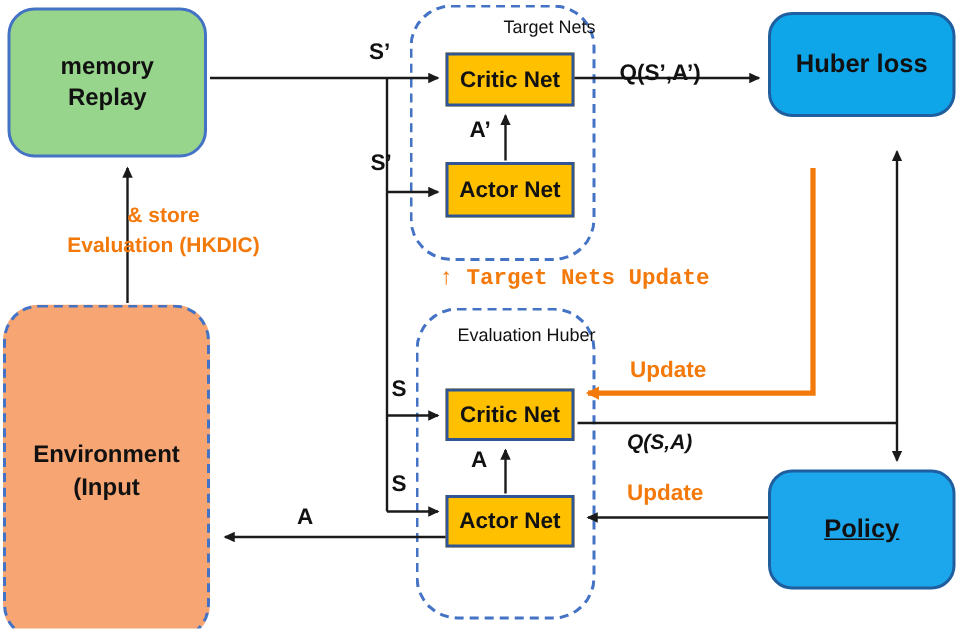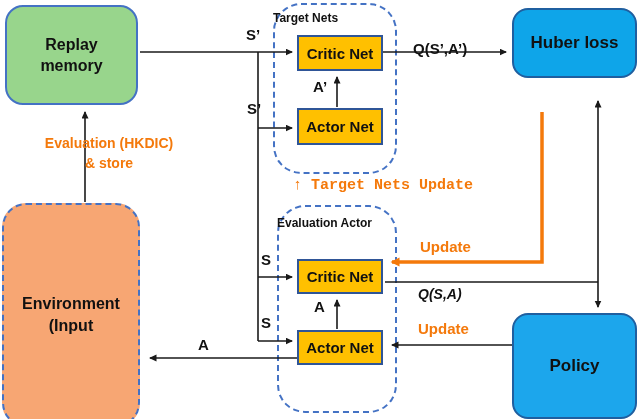--- a/index.html
+++ b/index.html
@@ -7,25 +7,25 @@
     width:640px;height:419px;position:relative;background:#ffffff;
     font-family:"Liberation Sans",sans-serif;overflow:hidden;color:#111;
   }
   .box{
     position:absolute;display:flex;flex-direction:column;align-items:center;justify-content:center;
     text-align:center;font-weight:bold;box-sizing:border-box;
   }
   .replay{left:5px;top:5px;width:133px;height:100px;background:#98d58c;border:2px solid #4472c4;border-radius:18px;font-size:16px;line-height:1.32;}
   .env{left:2px;top:203px;width:138px;height:224px;background:#f7a673;border:2px dashed #4472c4;border-radius:24px;font-size:16px;line-height:1.35;}
   .huber{left:512px;top:8px;width:125px;height:70px;background:#0ea5e9;border:2px solid #1f5fa0;border-radius:16px;font-size:17px;}
-  .policy{left:512px;top:313px;width:125px;height:106px;background:#1ca6ec;border:2px solid #1f5fa0;border-radius:16px;font-size:17px;line-height:1.3;}
+  .policy{left:512px;top:313px;width:125px;height:80px;background:#1ca6ec;border:2px solid #1f5fa0;border-radius:16px;font-size:17px;line-height:1.3;text-decoration:underline;}
   .group{position:absolute;border:2px dashed #4472c4;border-radius:28px;box-sizing:border-box;background:transparent;}
   .group-target{left:273px;top:3px;width:124px;height:171px;}
   .group-eval{left:277px;top:205px;width:120px;height:208px;}
-  .group-label{position:absolute;text-align:left;font-weight:bold;font-size:12px;color:#111;}
+  .group-label{position:absolute;text-align:right;font-weight:normal;font-size:12px;color:#111;}
   .gl-target{left:273px;top:11px;width:124px;}
   .gl-eval{left:277px;top:216px;width:120px;}
   .net{
     position:absolute;width:86px;height:36px;background:#ffc000;border:2px solid #2f5597;
     display:flex;align-items:center;justify-content:center;font-weight:bold;font-size:15px;box-sizing:border-box;
   }
   .net-critic-target{left:297px;top:35px;}
   .net-actor-target{left:297px;top:108px;height:37px;}
   .net-critic-eval{left:297px;top:259px;height:35px;}
   .net-actor-eval{left:297px;top:330px;height:35px;}
@@ -46,25 +46,25 @@
   .lbl-tnu{left:293px;top:177px;font-family:Liberation Mono, monospace;}
   .lbl-evalstore{left:26px;top:133px;width:166px;text-align:center;font-size:14px;line-height:1.45;white-space:normal;}
   svg.wires{position:absolute;left:0;top:0;pointer-events:none;}
 </style>
 </head>
 <body>
 
 <div class="group group-target"></div>
 <div class="group-label gl-target">Target Nets</div>
 <div class="group group-eval"></div>
-<div class="group-label gl-eval">Evaluation Actor</div>
+<div class="group-label gl-eval">Evaluation Huber</div>
 
 <div class="box replay">
+  <div>memory</div>
   <div>Replay</div>
-  <div>memory</div>
 </div>
 
 <div class="box env">
   <div>Environment</div>
   <div>(Input</div>
 </div>
 
 <div class="box huber">
   <div>Huber loss</div>
 </div>
@@ -112,15 +112,15 @@
 <div class="lbl lbl-s-bottom">S</div>
 <div class="lbl lbl-aprime">A’</div>
 <div class="lbl lbl-aeval">A</div>
 <div class="lbl lbl-aenv">A</div>
 <div class="lbl lbl-qtarget">Q(S’,A’)</div>
 <div class="lbl sm lbl-qeval">Q(S,A)</div>
 <div class="lbl orange lbl-update1">Update</div>
 <div class="lbl orange lbl-update2">Update</div>
 <div class="lbl orange lbl-tnu">↑ Target Nets Update</div>
 <div class="lbl orange lbl-evalstore">
+  <div>&amp; store</div>
   <div>Evaluation (HKDIC)</div>
-  <div>&amp; store</div>
 </div>
 
 </body></html>

